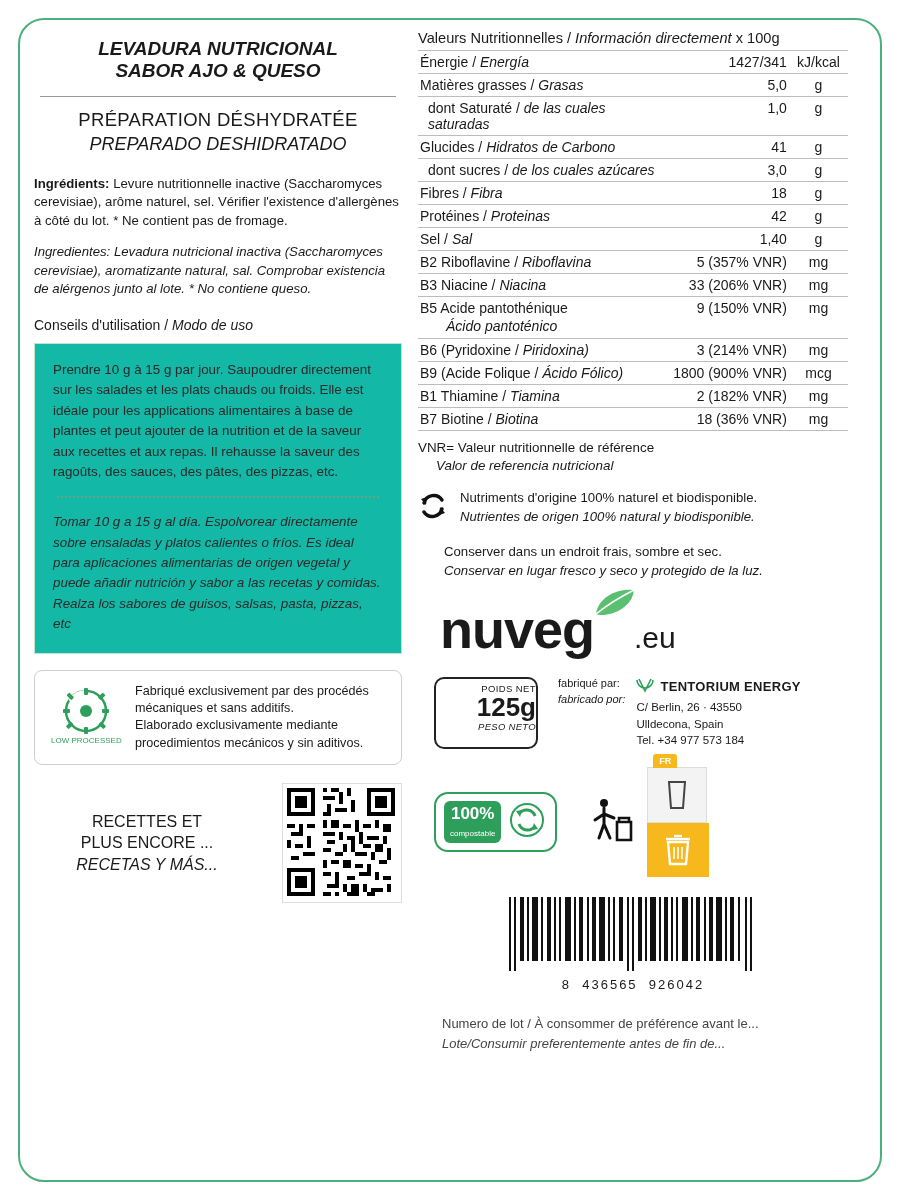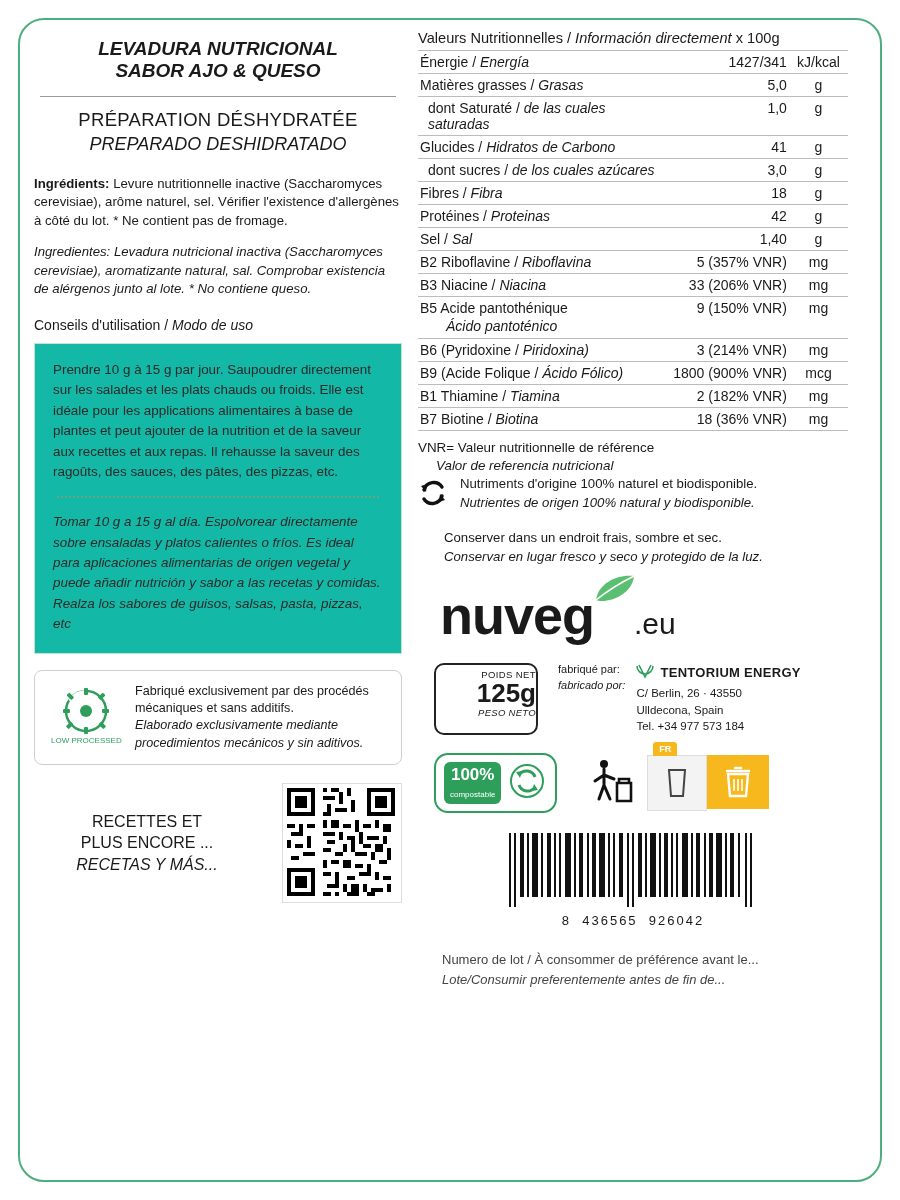--- a/index.html
+++ b/index.html
@@ -118,21 +118,21 @@
     border: 1px solid #cfcfcf;
     border-radius: 8px;
     padding: 12px 14px;
     display: flex;
     align-items: center;
     gap: 12px;
     width: 368px;
     box-sizing: border-box;
   }
   .mech-text { font-size: 12.6px; line-height: 1.38; }
-  .mech-text .es { font-style: italic; }
+  .mech-text .es { }
 
   .bottom-left {
     margin-top: 18px;
     display: flex;
     align-items: center;
     gap: 22px;
   }
   .recipes {
     text-align: center;
     font-size: 16px;
@@ -170,23 +170,24 @@
   .two-line { line-height: 1.25; }
 
   .vnr {
     margin-top: 8px;
     font-size: 13.4px;
     line-height: 1.35;
   }
   .vnr .es { font-style: italic; padding-left: 18px; display: block; }
 
   .recycle-row {
+    margin-top: 14px;
     display: flex;
     gap: 12px;
-    align-items: flex-end;
+    align-items: center;
   }
   .recycle-row .txt { font-size: 13.2px; line-height: 1.4; }
   .recycle-row .txt .es { font-style: italic; }
 
   .storage {
     margin-top: 16px;
     margin-left: 26px;
     font-size: 13.2px;
     line-height: 1.45;
   }
@@ -262,20 +263,21 @@
     line-height: 1.05;
   }
   .compost .badge .p { font-size: 17px; font-weight: bold; }
   .compost .badge .s { font-size: 8px; }
 
   .triman { display: flex; align-items: center; }
   .bin-wrap {
     display: flex;
     align-items: stretch;
     position: relative;
+    flex-direction: column;
   }
   .bin-left {
     background: #f3f3f3;
     border: 1px solid #ddd;
     width: 58px; height: 54px;
     display: flex; align-items: center; justify-content: center;
   }
   .bin-right {
     background: #f6b81d;
     width: 62px; height: 54px;

